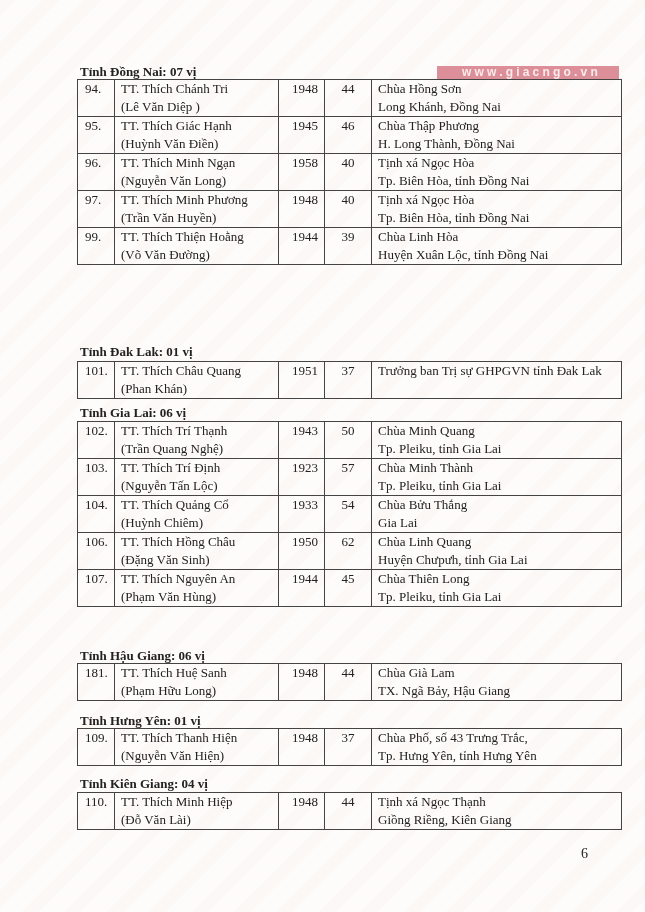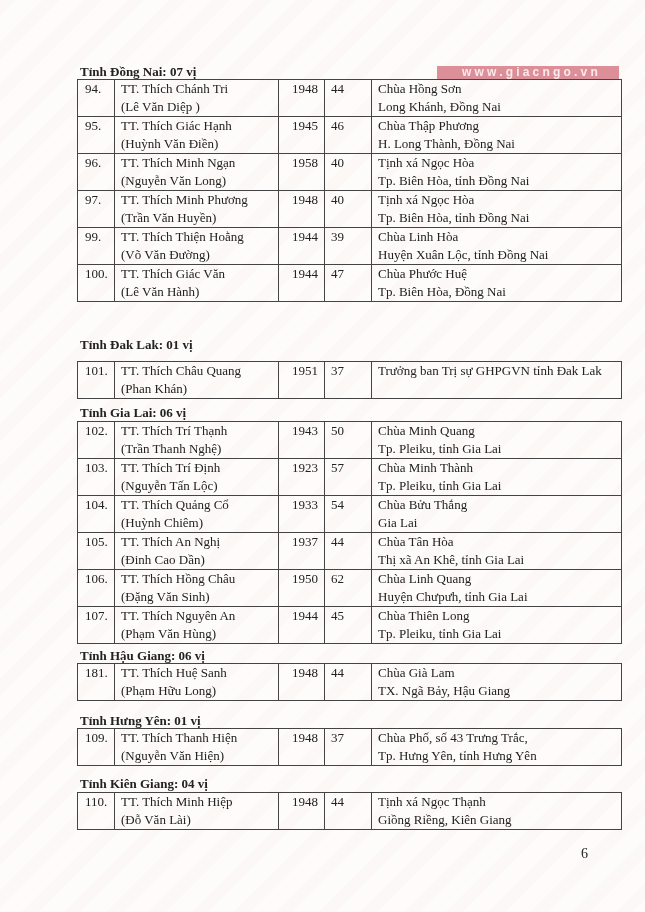--- a/index.html
+++ b/index.html
@@ -20,21 +20,21 @@
     position: absolute; left: 80px; font-weight: bold; font-size: 13px; line-height: 15px;
   }
   table {
     position: absolute; left: 65px; width: 545px; border-collapse: collapse;
     font-size: 13px; line-height: 18px; table-layout: fixed; margin-left: 12px;
   }
   td { border: 1px solid #444; vertical-align: top; padding: 0 6px; }
   td.no { width: 23px; padding-left: 7px; }
   td.name { width: 151px; }
   td.year { width: 33px; text-align: right; }
-  td.age { width: 34px; text-align: left; }
+  td.age { width: 34px; text-align: center; }
   td.place { }
   .line { display: block; white-space: nowrap; }
   .page-num { position: absolute; left: 581px; top: 846px; font-size: 14px; }
 </style>
 </head>
 <body>
 
 <div class="watermark">www.giacngo.vn</div>
 
 <div class="section-title" style="top:64px">Tỉnh Đồng Nai: 07 vị</div>
@@ -98,37 +98,24 @@
           <span class="line">TT. Thích Thiện Hoằng</span>
           <span class="line">(Võ Văn Đường)</span>
         </td>
       <td class="year">1944</td>
       <td class="age">39</td>
       <td class="place">
           <span class="line">Chùa Linh Hòa</span>
           <span class="line">Huyện Xuân Lộc, tỉnh Đồng Nai</span>
         </td>
     </tr>
-    <tr>
-      <td class="no">100.</td>
-      <td class="name">
-          <span class="line">TT. Thích Giác Văn</span>
-          <span class="line">(Lê Văn Hành)</span>
-        </td>
-      <td class="year">1944</td>
-      <td class="age">47</td>
-      <td class="place">
-          <span class="line">Chùa Phước Huệ</span>
-          <span class="line">Tp. Biên Hòa, Đồng Nai</span>
-        </td>
-    </tr>
-  </tbody>
-</table>
-
-<div class="section-title" style="top:337px">Tỉnh Đak Lak: 01 vị</div>
+  </tbody>
+</table>
+
+<div class="section-title" style="top:344px">Tỉnh Đak Lak: 01 vị</div>
 <table style="top:361px">
   <tbody>
     <tr>
       <td class="no">101.</td>
       <td class="name">
           <span class="line">TT. Thích Châu Quang</span>
           <span class="line">(Phan Khán)</span>
         </td>
       <td class="year">1951</td>
       <td class="age">37</td>
@@ -139,21 +126,21 @@
   </tbody>
 </table>
 
 <div class="section-title" style="top:405px">Tỉnh Gia Lai: 06 vị</div>
 <table style="top:421px">
   <tbody>
     <tr>
       <td class="no">102.</td>
       <td class="name">
           <span class="line">TT. Thích Trí Thạnh</span>
-          <span class="line">(Trần Thanh Nghệ)</span>
+          <span class="line">(Trần Quang Nghệ)</span>
         </td>
       <td class="year">1943</td>
       <td class="age">50</td>
       <td class="place">
           <span class="line">Chùa Minh Quang</span>
           <span class="line">Tp. Pleiku, tỉnh Gia Lai</span>
         </td>
     </tr>
     <tr>
       <td class="no">103.</td>
@@ -175,33 +162,20 @@
           <span class="line">(Huỳnh Chiêm)</span>
         </td>
       <td class="year">1933</td>
       <td class="age">54</td>
       <td class="place">
           <span class="line">Chùa Bửu Thắng</span>
           <span class="line">Gia Lai</span>
         </td>
     </tr>
     <tr>
-      <td class="no">105.</td>
-      <td class="name">
-          <span class="line">TT. Thích An Nghị</span>
-          <span class="line">(Đinh Cao Dần)</span>
-        </td>
-      <td class="year">1937</td>
-      <td class="age">44</td>
-      <td class="place">
-          <span class="line">Chùa Tân Hòa</span>
-          <span class="line">Thị xã An Khê, tỉnh Gia Lai</span>
-        </td>
-    </tr>
-    <tr>
       <td class="no">106.</td>
       <td class="name">
           <span class="line">TT. Thích Hồng Châu</span>
           <span class="line">(Đặng Văn Sinh)</span>
         </td>
       <td class="year">1950</td>
       <td class="age">62</td>
       <td class="place">
           <span class="line">Chùa Linh Quang</span>
           <span class="line">Huyện Chưpưh, tỉnh Gia Lai</span>

